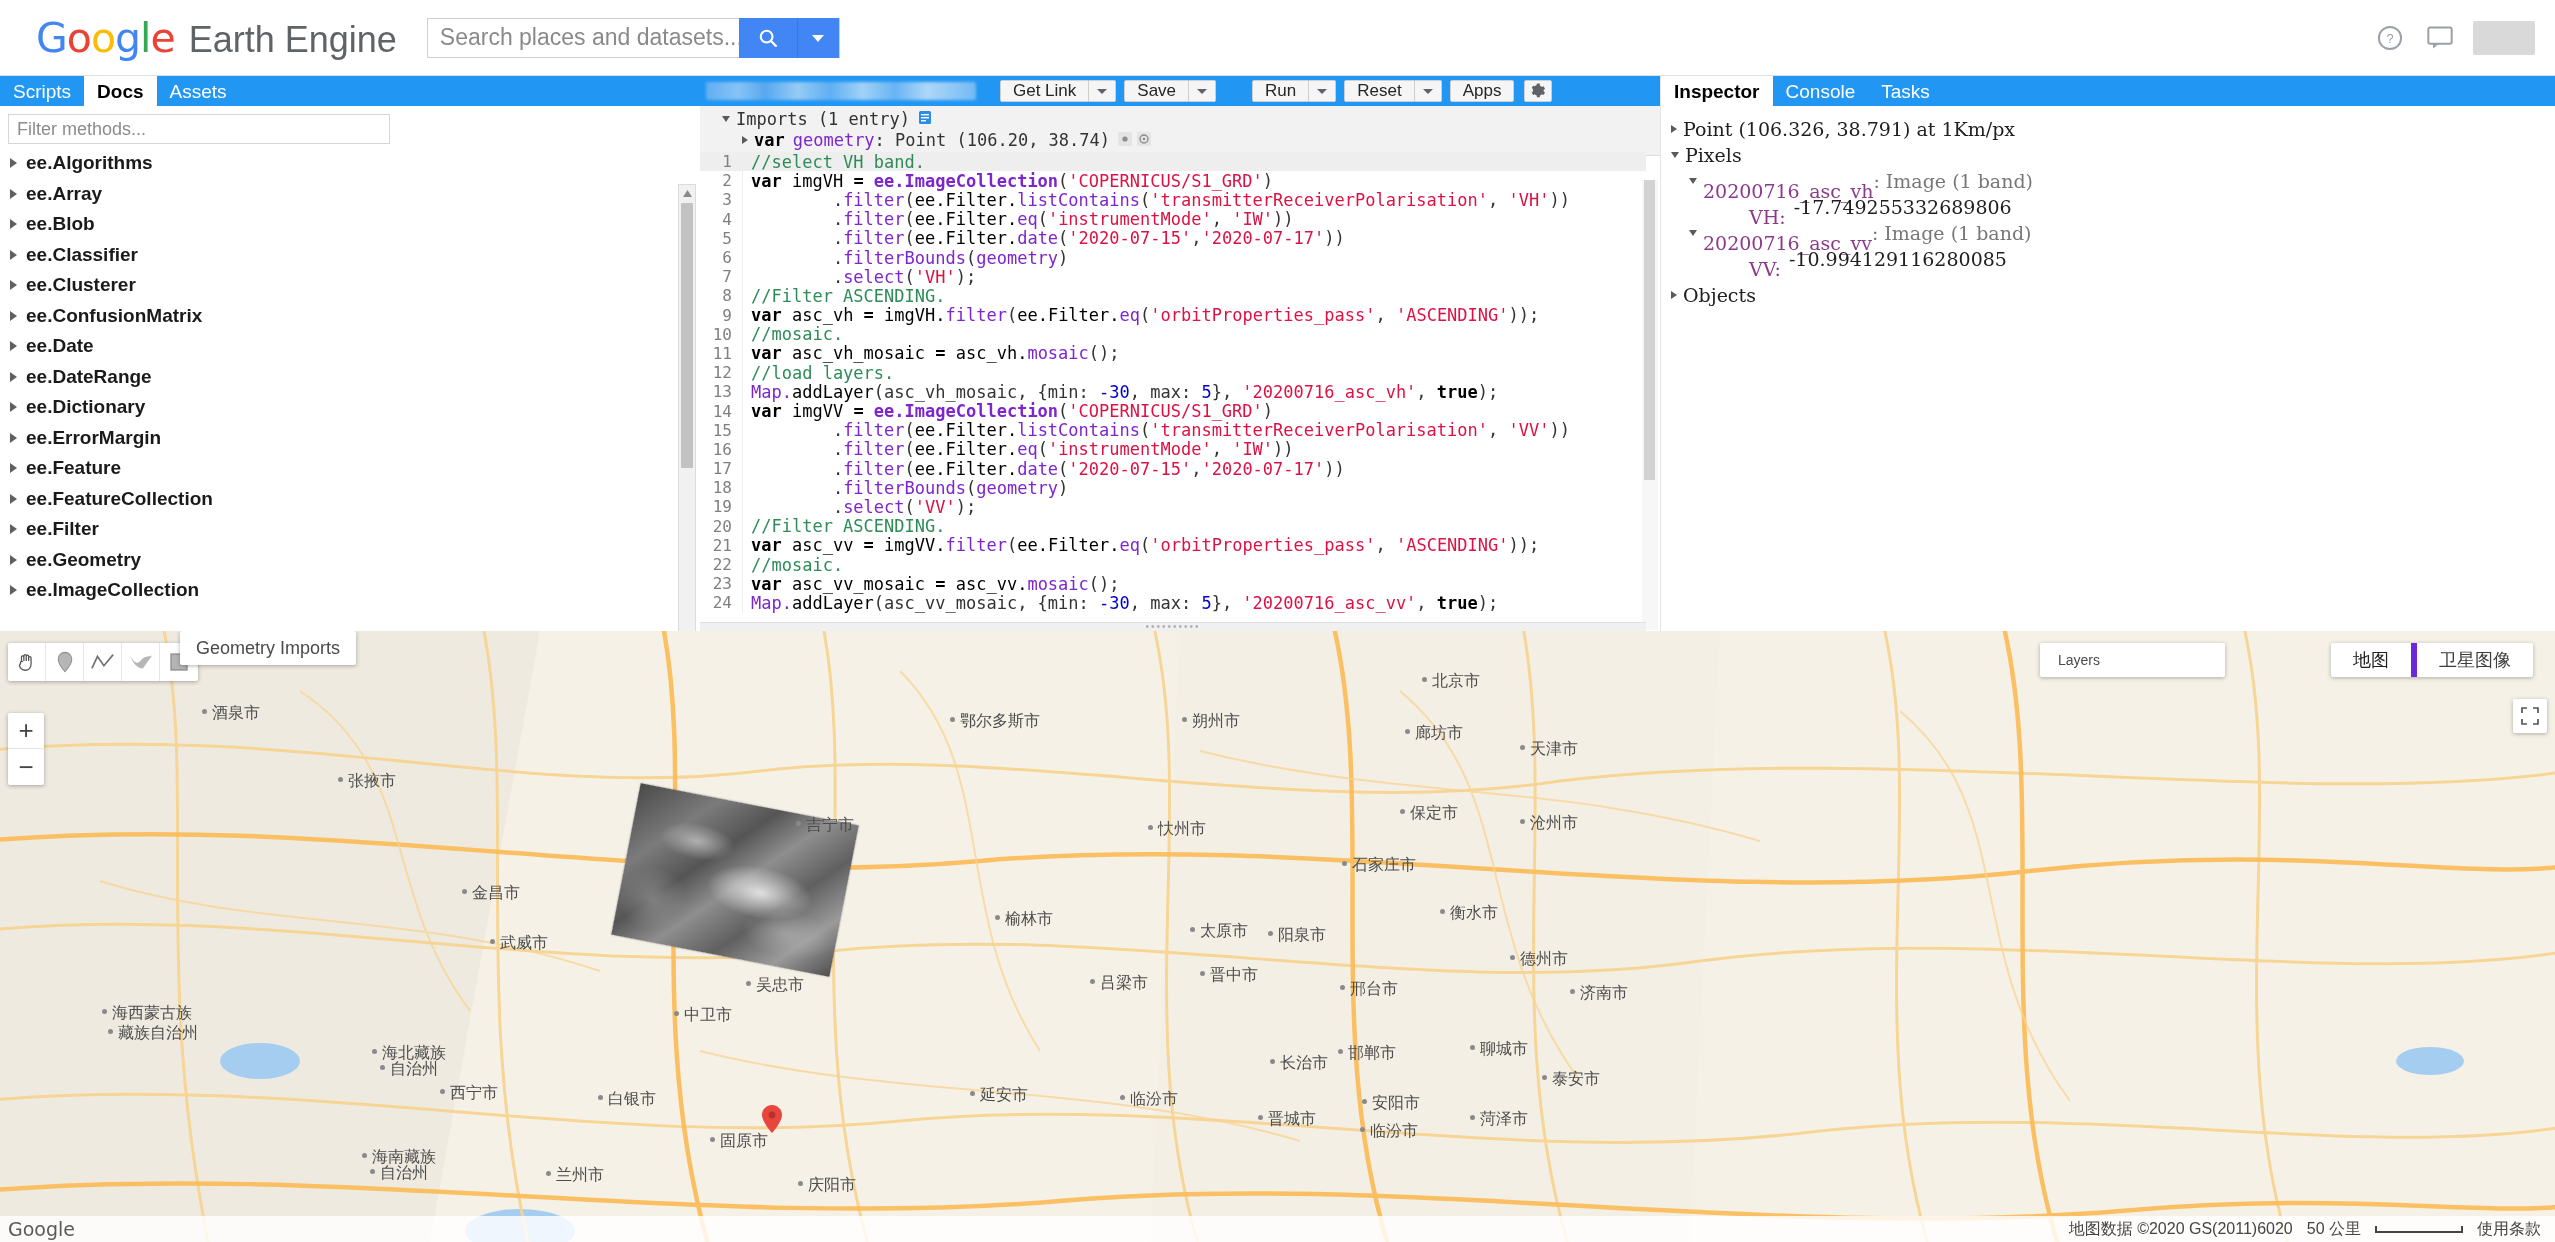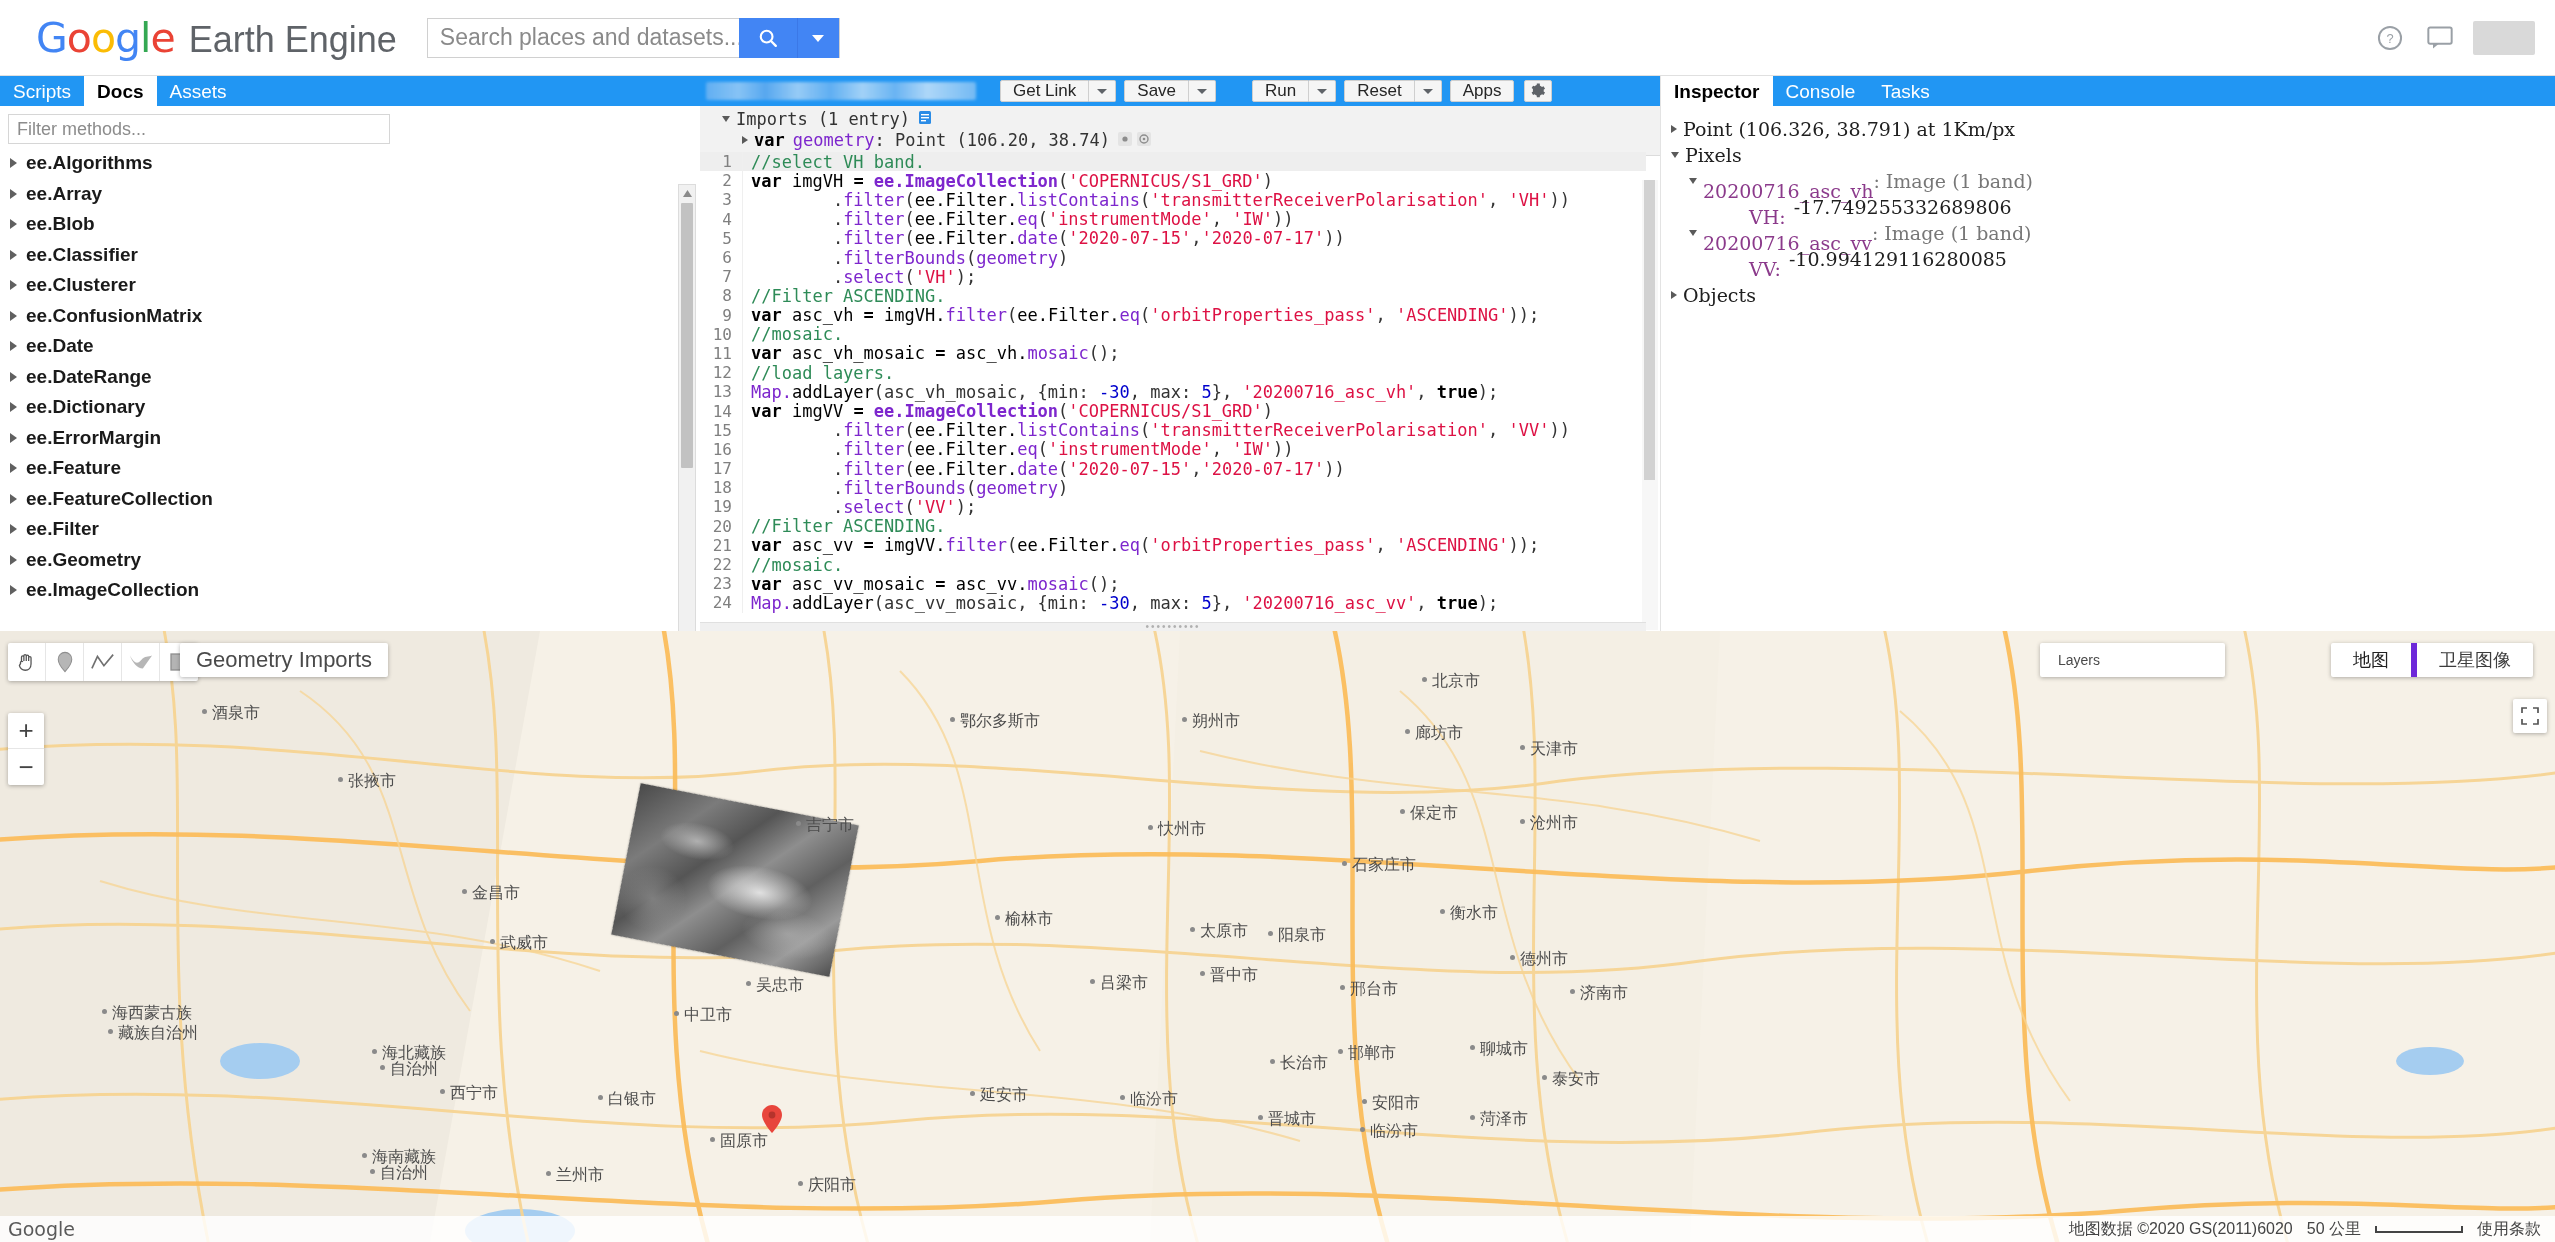--- a/index.html
+++ b/index.html
@@ -166,23 +166,23 @@
   #draw-tools {
     position: absolute; left: 8px; top: 12px; height: 38px; display: flex;
     background: #fff; box-shadow: 0 1px 4px rgba(0,0,0,.3); border-radius: 2px;
   }
   .draw-btn {
     width: 38px; height: 38px; display: flex; align-items: center; justify-content: center;
     border-right: 1px solid #e6e6e6; cursor: pointer;
   }
   .draw-btn:last-child { border-right: none; }
   #geom-imports {
-    position: absolute; left: 180px; top: 12px; height: 34px; padding: 0 16px;
+    position: absolute; left: 180px; top: 0; height: 34px; padding: 0 16px;
     background: #fff; box-shadow: 0 1px 4px rgba(0,0,0,.3); border-radius: 2px;
-    display: flex; align-items: center; font-size: 22px; color: #4a4a4a; cursor: pointer;
+    display: flex; align-items: center; font-size: 18px; color: #4a4a4a; cursor: pointer;
   }
   #zoom-ctl {
     position: absolute; left: 8px; top: 82px; width: 36px;
     background: #fff; box-shadow: 0 1px 4px rgba(0,0,0,.3); border-radius: 2px;
   }
   .zoom-btn {
     height: 36px; display: flex; align-items: center; justify-content: center;
     font-size: 26px; color: #444; cursor: pointer;
   }
   #zoom-ctl .zoom-btn:first-child { border-bottom: 1px solid #e6e6e6; }

